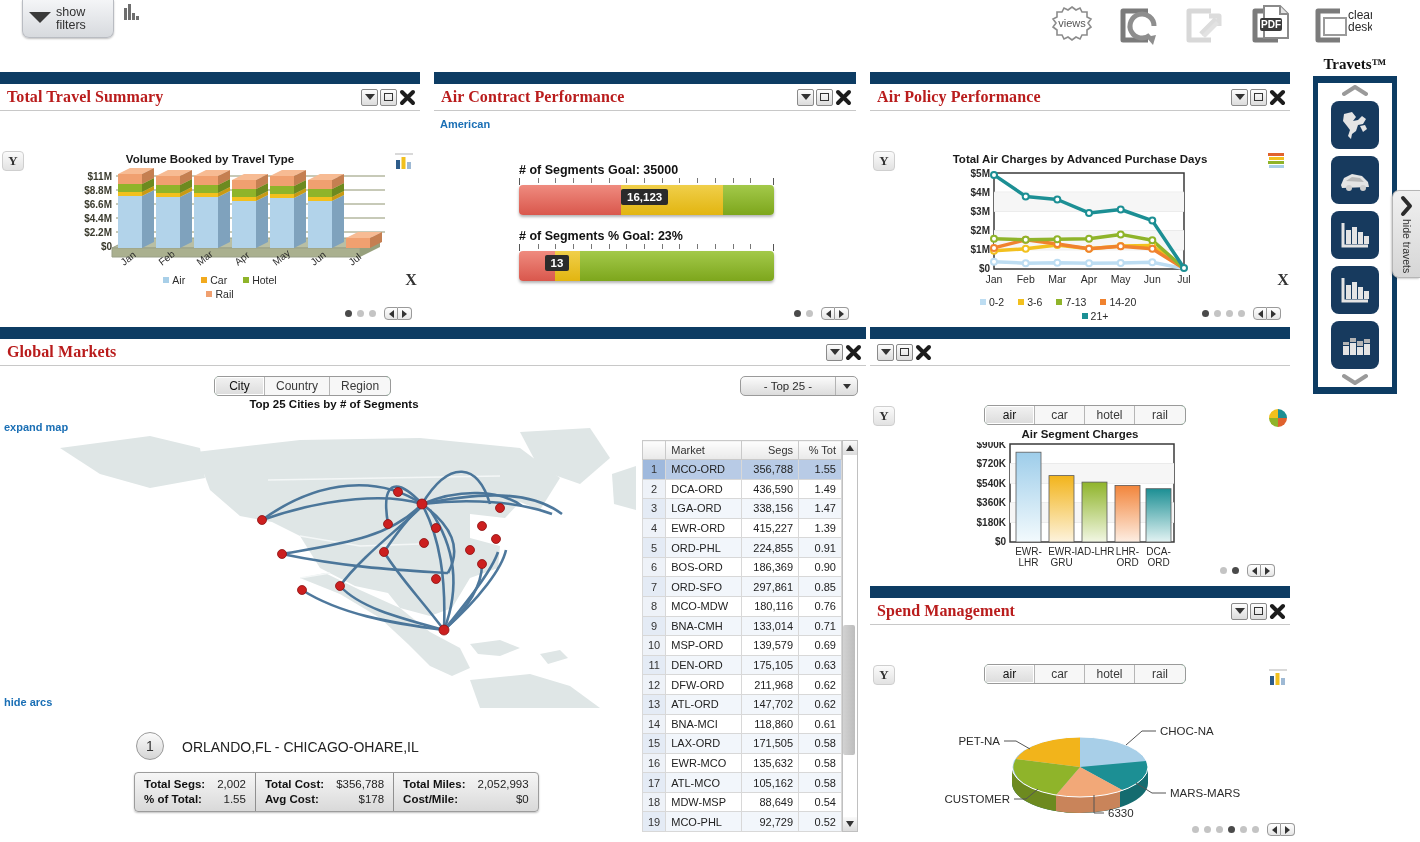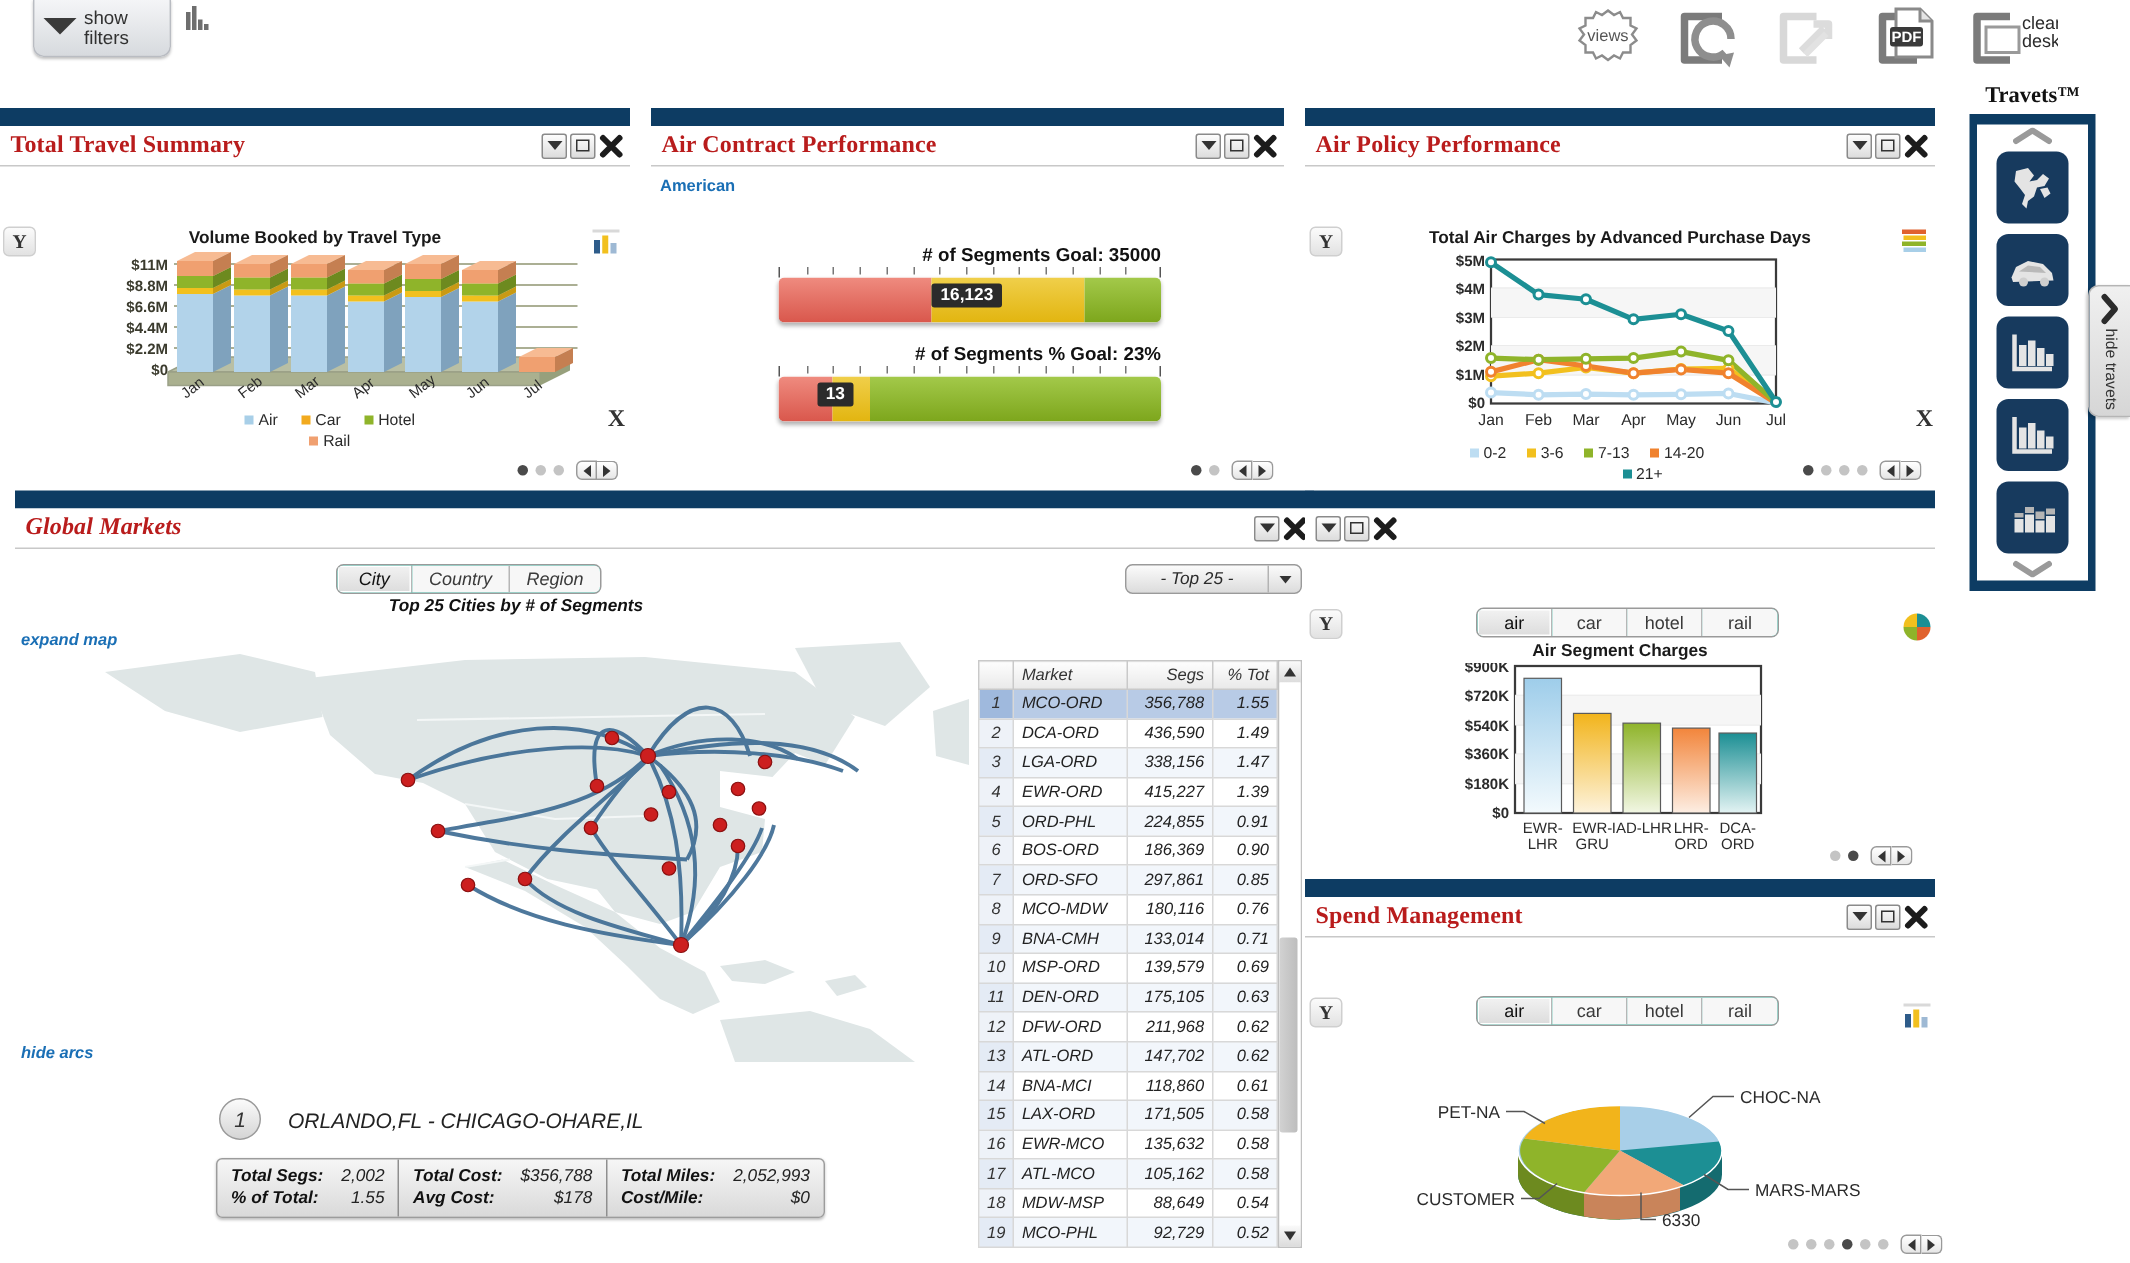--- a/index.html
+++ b/index.html
@@ -101,33 +101,33 @@
   .pa {
     width:14px; height:13px; border:1px solid #9a9a9a; background:linear-gradient(#fff,#e6e6e6);
     display:flex;align-items:center;justify-content:center;
   }
   .pa:first-child { border-radius:4px 0 0 4px; }
   .pa:last-child { border-radius:0 4px 4px 0; border-left:none; }
   .pa .tl { width:0;height:0;border-top:4px solid transparent;border-bottom:4px solid transparent;border-right:5px solid #333; }
   .pa .tr { width:0;height:0;border-top:4px solid transparent;border-bottom:4px solid transparent;border-left:5px solid #333; }
 
   
-  .segtabs { display:flex; border:1px solid #9a9a9a; border-radius:5px; overflow:hidden; background:#5eead4; }
+  .segtabs { display:flex; border:1px solid #9a9a9a; border-radius:5px; overflow:hidden; background:#15803d; }
   .segtabs .st {
     padding: 2px 11px; font-size:12px; color:#3a3a3a;
     border-right:1px solid #b6b6b6; background:#f7f7f7; text-align:center; min-width:50px;
   }
   .segtabs .st:last-child { border-right:none; }
   .segtabs .st.sel { background:linear-gradient(#f2f2f2,#dcdcdc); font-weight:normal; color:#111; box-shadow: inset 0 0 0 1px #fff; }
 
   .linkblue { color:#1a6fb5; font-size:11px; font-weight:bold; }
 
   
   .bullet-wrap { position:absolute; }
-  .bullet-label { text-align:right; font-size:12.5px; font-weight:bold; color:#111; margin-bottom:1px; }
+  .bullet-label { font-size:12.5px; font-weight:bold; color:#111; margin-bottom:1px; }
   .ticks { height:7px; border-left:1px solid #555; border-right:1px solid #555; position:relative; }
   .ticks i { position:absolute; top:0; width:1px; height:5px; background:#777; }
   .bullet-bar { height:30px; border-radius:4px; overflow:hidden; display:flex; box-shadow: 0 2px 3px rgba(0,0,0,.3); position:relative; }
   .bseg { height:100%; }
   .bvalue {
     position:absolute; top:6px; background:#2b2b2b; color:#fff; font-size:11.5px; font-weight:bold;
     padding:2px 6px; border-radius:2px;
   }
 
   
@@ -693,21 +693,21 @@
               <i class="tl"></i>
             </span>
         <span class="pa">
               <i class="tr"></i>
             </span>
       </span>
     </div>
   </div>
 </div>
 
-<div class="panel" style="left:10px;top:327px;width:866px;height:505px;font-style:italic;">
+<div class="panel" style="left:0;top:327px;width:866px;height:505px;">
   <div class="panel-cap"></div>
   <div class="panel-head">
     <div class="panel-title">Global Markets</div>
     <div class="winbtns">
       <div class="wb">
             <span class="cdn"></span>
           </div>
       <div class="wb close">
         <svg width="17" height="17" viewBox="0 0 17 17">
               <path d="M3 3 L14 14 M14 3 L3 14" stroke="#1c1c1c" stroke-width="4" stroke-linecap="round"></path>

